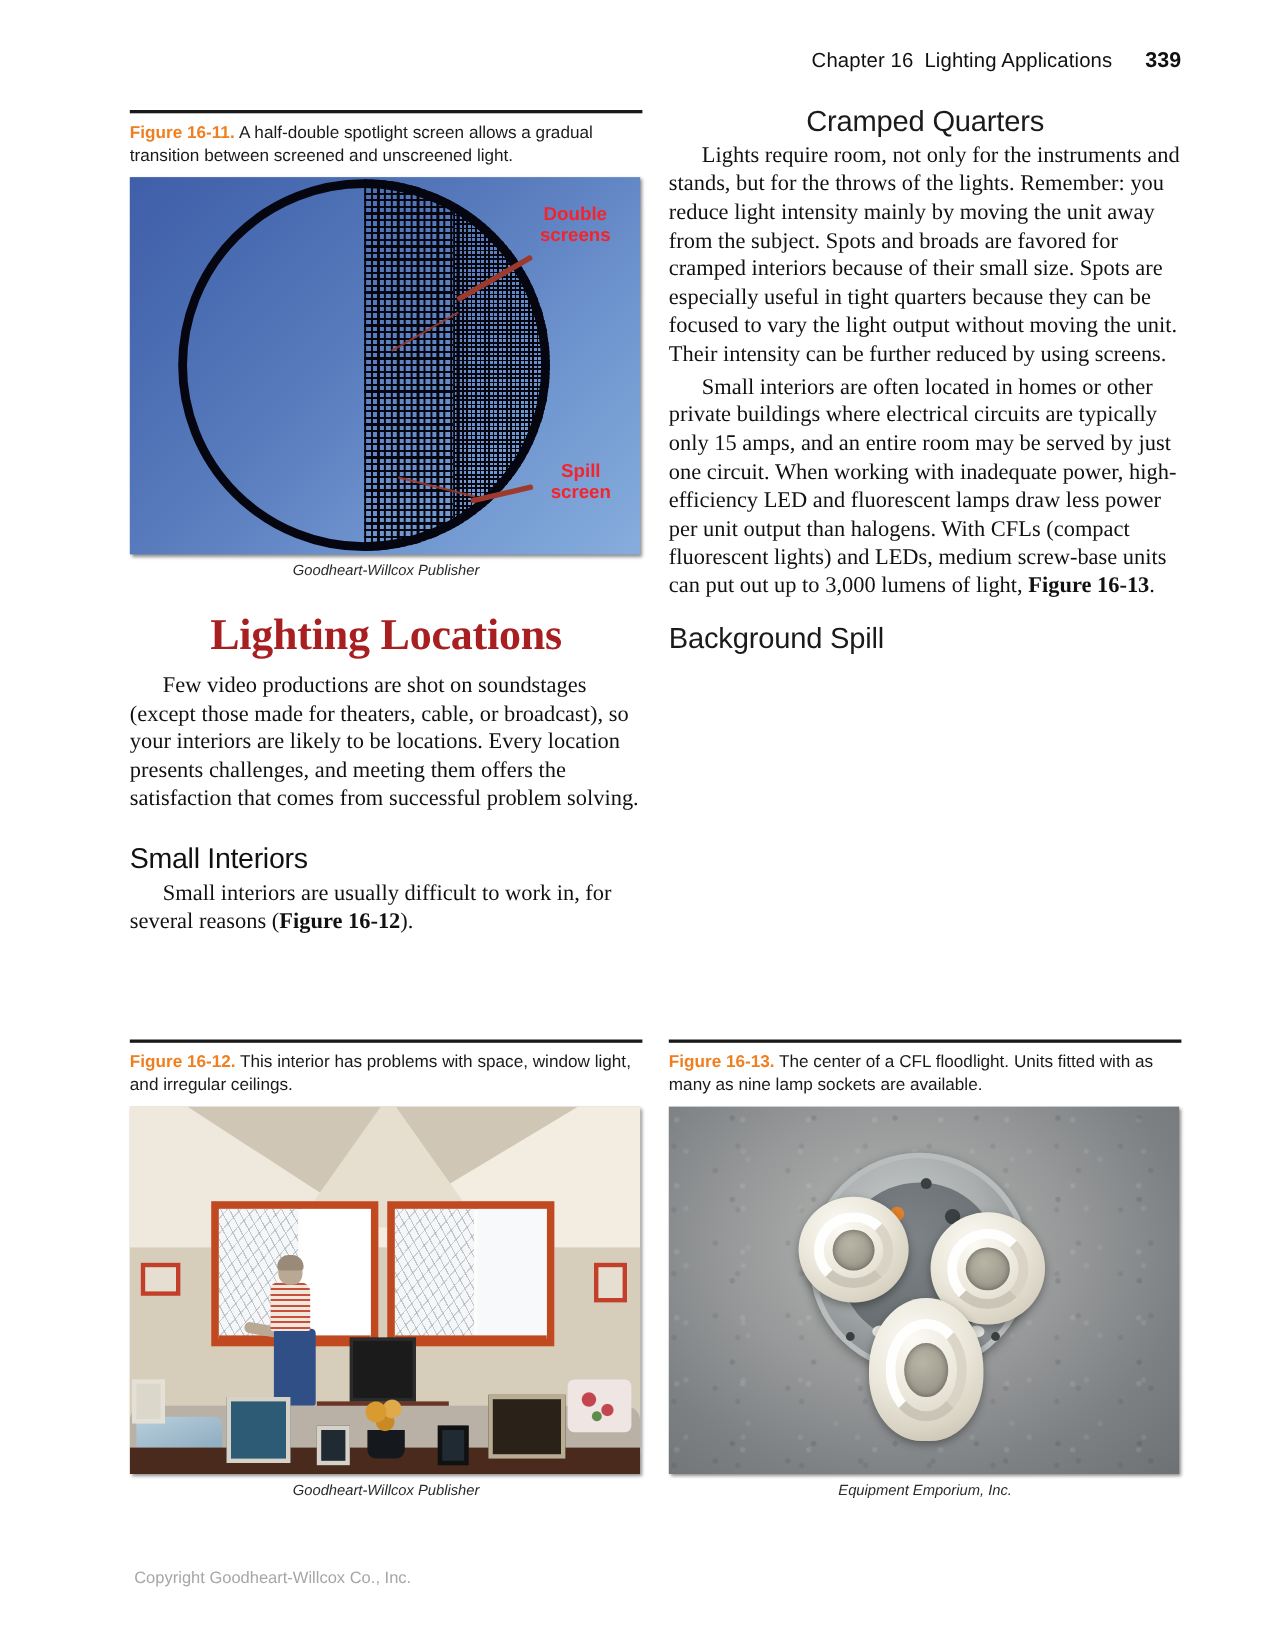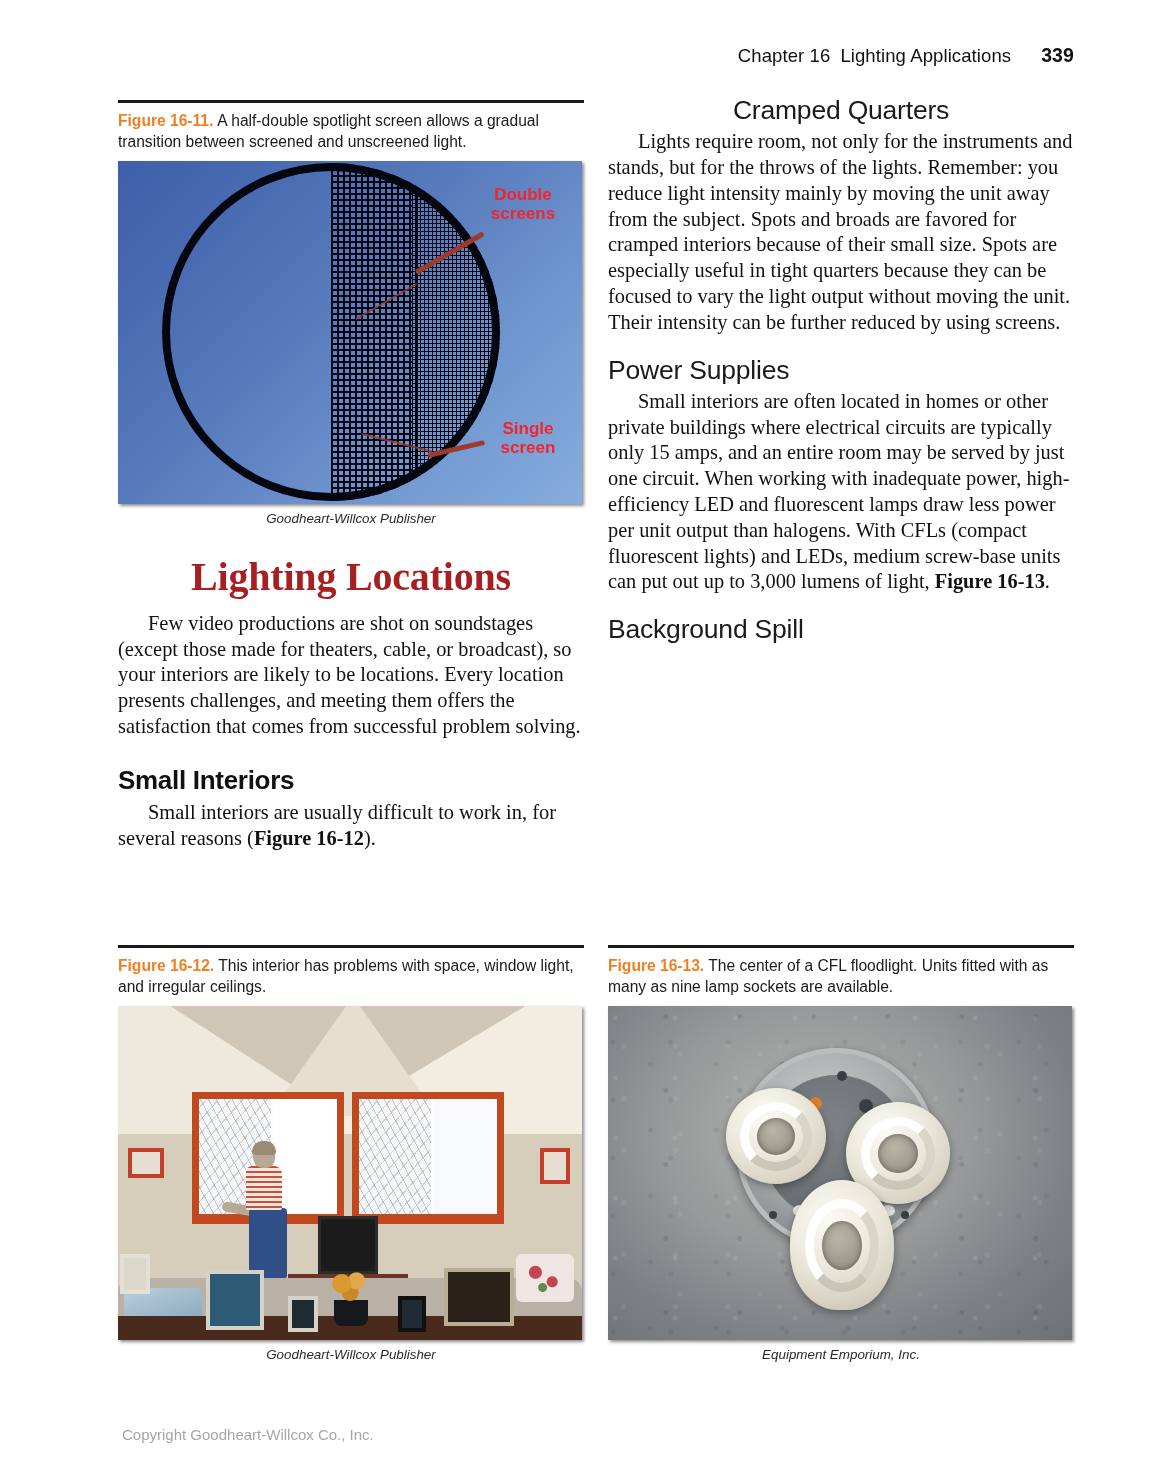--- a/index.html
+++ b/index.html
@@ -177,21 +177,21 @@
     font-weight: bold;
     font-size: 40px;
     line-height: 1.06;
     color: #a81f22;
     margin: 30px 0 12px 0;
     letter-spacing: -.2px;
     text-align: center;
   }
   h2.sub {
     font-family: "Liberation Sans", sans-serif;
-    font-weight: bold;
+    font-weight: normal;
     font-size: 26px;
     line-height: 1.1;
     color: #111;
     margin: 26px 0 6px 0;
     letter-spacing: -.3px;
   }
   h2.sub-light {
     font-family: "Liberation Sans", sans-serif;
     font-weight: normal;
     font-size: 26.5px;
@@ -497,41 +497,40 @@
         </div>
       </div>
       <div class="circle-ring"></div>
 
       <div class="leader leader-double"></div>
       <div class="leader-double-thin"></div>
       <div class="leader leader-single"></div>
       <div class="leader-single-thin"></div>
 
       <div class="dg-label lbl-double">Double screens</div>
-      <div class="dg-label lbl-single">Single screen</div>
+      <div class="dg-label lbl-single">Spill screen</div>
     </div>
 
     <div class="credit">Goodheart-Willcox Publisher</div>
   </div>
 
   <h1 class="major">Lighting Locations</h1>
 
   <p class="body">Few video productions are shot on soundstages (except those made for theaters, cable, or broadcast), so your interiors are likely to be locations. Every location presents challenges, and meeting them offers the satisfaction that comes from successful problem solving.</p>
 
   <h2 class="sub">Small Interiors</h2>
 
   <p class="body"><span>Small interiors are usually difficult to work in, for several reasons (</span><b>Figure 16-12</b><span>).</span></p>
 </div>
 
 <div class="col col-right" style="top:96px;">
 
   <h2 class="sub-light first">Cramped Quarters</h2>
   <p class="body">Lights require room, not only for the instruments and stands, but for the throws of the lights. Remember: you reduce light intensity mainly by moving the unit away from the subject. Spots and broads are favored for cramped interiors because of their small size. Spots are especially useful in tight quarters because they can be focused to vary the light output without moving the unit. Their intensity can be further reduced by using screens.</p>
 
-  <h2 class="sub-light">Power Supplies</h2>
   <p class="body"><span>Small interiors are often located in homes or other private buildings where electrical circuits are typically only 15 amps, and an entire room may be served by just one circuit. When working with inadequate power, high-efficiency LED and fluorescent lamps draw less power per unit output than halogens. With CFLs (compact fluorescent lights) and LEDs, medium screw-base units can put out up to 3,000 lumens of light, </span><b>Figure 16-13</b><span>.</span></p>
 
   <h2 class="sub-light">Background Spill</h2>
 </div>
 
 <div class="col col-left" style="top:945px;">
   <div class="fig-rule"></div>
   <div class="fig-caption">
     <span class="fignum">Figure 16-12.</span><span class="captxt">This interior has problems with space, window light, and irregular ceilings.</span>
   </div>

